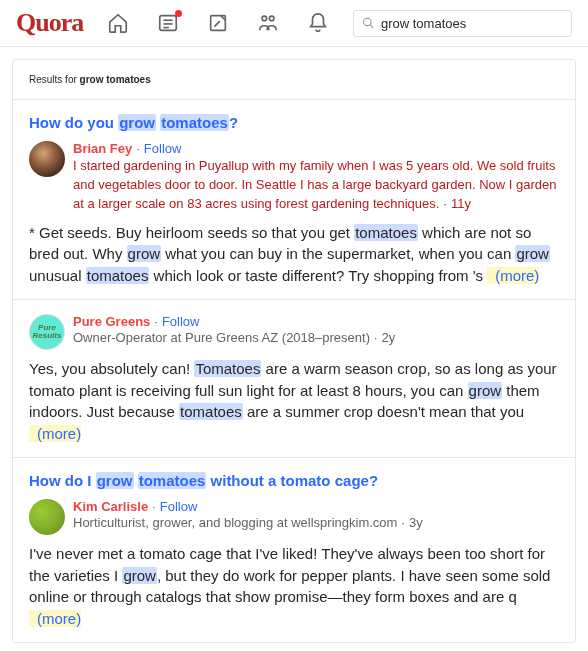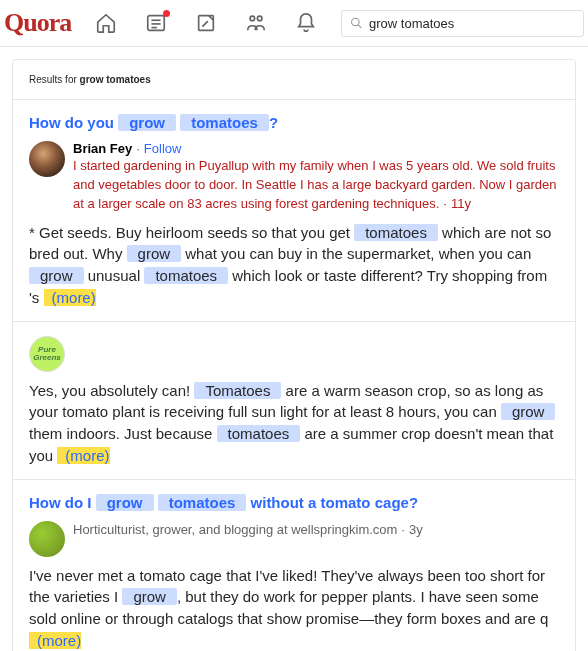--- a/index.html
+++ b/index.html
@@ -1,48 +1,48 @@
 <!DOCTYPE html>
 <html><head>
 <meta charset="utf-8">
 <style>
 * { box-sizing: border-box; margin: 0; padding: 0; }
 body { font-family: -apple-system, BlinkMacSystemFont, "Segoe UI", Helvetica, Arial, sans-serif; background: #fff; font-size: 13px; color: #282829; width: 588px; }
-.header { display: flex; align-items: center; padding: 8px 4px; gap: 24px; border-bottom: 1px solid #e6e6e6; }
+.header { display: flex; align-items: center; padding: 8px 16px; gap: 24px; border-bottom: 1px solid #e6e6e6; }
 .logo { color: #b92b27; font-weight: bold; font-size: 26px; font-family: Georgia, serif; letter-spacing: -1px; }
 .nav-icons { display: flex; gap: 28px; align-items: center; }
 .nav-icon { width: 22px; height: 22px; color: #636466; cursor: pointer; position: relative; }
 .nav-icon svg { width: 100%; height: 100%; }
 .red-dot { position: absolute; top: -2px; right: -3px; width: 7px; height: 7px; background: #f52936; border-radius: 50%; }
 .search-box { flex: 1; display: flex; align-items: center; border: 1px solid #dee0e1; border-radius: 3px; padding: 5px 8px; gap: 6px; }
 .search-box svg { width: 14px; height: 14px; color: #939598; }
 .search-box input { border: none; outline: none; font-size: 13px; width: 100%; color: #282829; }
 .main { padding: 12px; }
 .results-box { border: 1px solid #e6e6e6; border-radius: 3px; }
 .results-header { padding: 14px 16px; border-bottom: 1px solid #e6e6e6; font-size: 10px; }
 .results-header .label { font-weight: 400; }
 .results-header .query { font-weight: 700; }
 .result { padding: 14px 16px 12px; border-bottom: 1px solid #e6e6e6; }
 .result:last-child { border-bottom: none; }
 .title { color: #2e69ff; font-size: 15px; font-weight: 700; margin-bottom: 10px; cursor: pointer; }
-.hl { background: #ccdcff; border-radius: 2px; padding: 0 11px; }
+.hl { background: #ccdcff; border-radius: 2px; padding: 0 1px; }
 .author-row { display: flex; gap: 8px; margin-bottom: 8px; }
 .avatar { width: 36px; height: 36px; border-radius: 50%; flex-shrink: 0; }
 .avatar.brian { background: radial-gradient(circle at 40% 35%, #d4a574 0%, #8b5a3c 40%, #3a2818 80%); }
-.avatar.pure { background: #bef264; border: 1px solid #ddd; display: flex; align-items: center; justify-content: center; font-size: 8px; color: #4a7c3a; flex-direction: column; line-height: 1; font-style: italic; font-weight: bold; }
+.avatar.pure { background: #5eead4; border: 1px solid #ddd; display: flex; align-items: center; justify-content: center; font-size: 8px; color: #4a7c3a; flex-direction: column; line-height: 1; font-style: italic; font-weight: bold; }
 .avatar.kim { background: radial-gradient(circle at 35% 35%, #9acd32, #6b8e23); }
 .author-info { font-size: 13px; }
-.author-name { font-weight: 700; color: #000000; }
+.author-name { font-weight: 700; color: #ef4444; }
 .dot { color: #636466; }
 .follow { color: #2e69ff; font-weight: 500; cursor: pointer; font-size: 13px; }
 .credential { color: #636466; font-size: 13px; margin-top: 1px; }
 .bio { color: #b91c1c; font-size: 13px; margin-top: 1px; line-height: 1.45; }
 .body { font-size: 15px; color: #282829; line-height: 1.45; position: relative; }
 .body .hl { background: #ccdcff; }
-.more { color: #2e69ff; cursor: pointer; background: #fde047; padding-left: 8px; }
+.more { color: #2e69ff; cursor: pointer; background: #fef9c3; padding-left: 8px; }
 </style>
 </head>
 <body>
 
 <div class="header">
   <div class="logo">Quora</div>
   <div class="nav-icons">
     <div class="nav-icon">
       <svg viewBox="0 0 24 24" fill="none" stroke="currentColor" stroke-width="1.8">
           <path d="M3 11l9-8 9 8v10a1 1 0 01-1 1h-5v-7h-6v7H4a1 1 0 01-1-1V11z"></path>
@@ -109,33 +109,46 @@
     </div>
     <div class="body">
       <span>* Get seeds. Buy heirloom seeds so that you get <span class="hl">tomatoes</span> which are not so bred out. Why <span class="hl">grow</span> what you can buy in the supermarket, when you can <span class="hl">grow</span> unusual <span class="hl">tomatoes</span> which look or taste different? Try shopping from 's</span>
       <span class="more">(more)</span>
     </div>
   </div>
         <div class="result">
     <div class="author-row">
       <div class="avatar pure">
               <div>Pure</div>
-              <div>Greens</div>
+              <div>Results</div>
             </div>
+      <div class="author-info">
+        <div>
+          <span class="author-name">Pure Greens</span>
+          <span class="dot"> · </span>
+          <span class="follow">Follow</span>
+        </div>
+        <div class="credential">Owner-Operator at Pure Greens AZ (2018–present) · 2y</div>
+      </div>
     </div>
     <div class="body">
       <span>Yes, you absolutely can! <span class="hl">Tomatoes</span> are a warm season crop, so as long as your tomato plant is receiving full sun light for at least 8 hours, you can <span class="hl">grow</span> them indoors. Just because <span class="hl">tomatoes</span> are a summer crop doesn't mean that you</span>
       <span class="more">(more)</span>
     </div>
   </div>
         <div class="result">
     <div class="title">How do I <span class="hl">grow</span> <span class="hl">tomatoes</span> without a tomato cage?</div>
     <div class="author-row">
       <div class="avatar kim"></div>
       <div class="author-info">
+        <div>
+          <span class="author-name">Kim Carlisle</span>
+          <span class="dot"> · </span>
+          <span class="follow">Follow</span>
+        </div>
         <div class="credential">Horticulturist, grower, and blogging at wellspringkim.com · 3y</div>
       </div>
     </div>
     <div class="body">
       <span>I've never met a tomato cage that I've liked! They've always been too short for the varieties I <span class="hl">grow</span>, but they do work for pepper plants. I have seen some sold online or through catalogs that show promise—they form boxes and are q</span>
       <span class="more">(more)</span>
     </div>
   </div>
       </div>
   </div>

